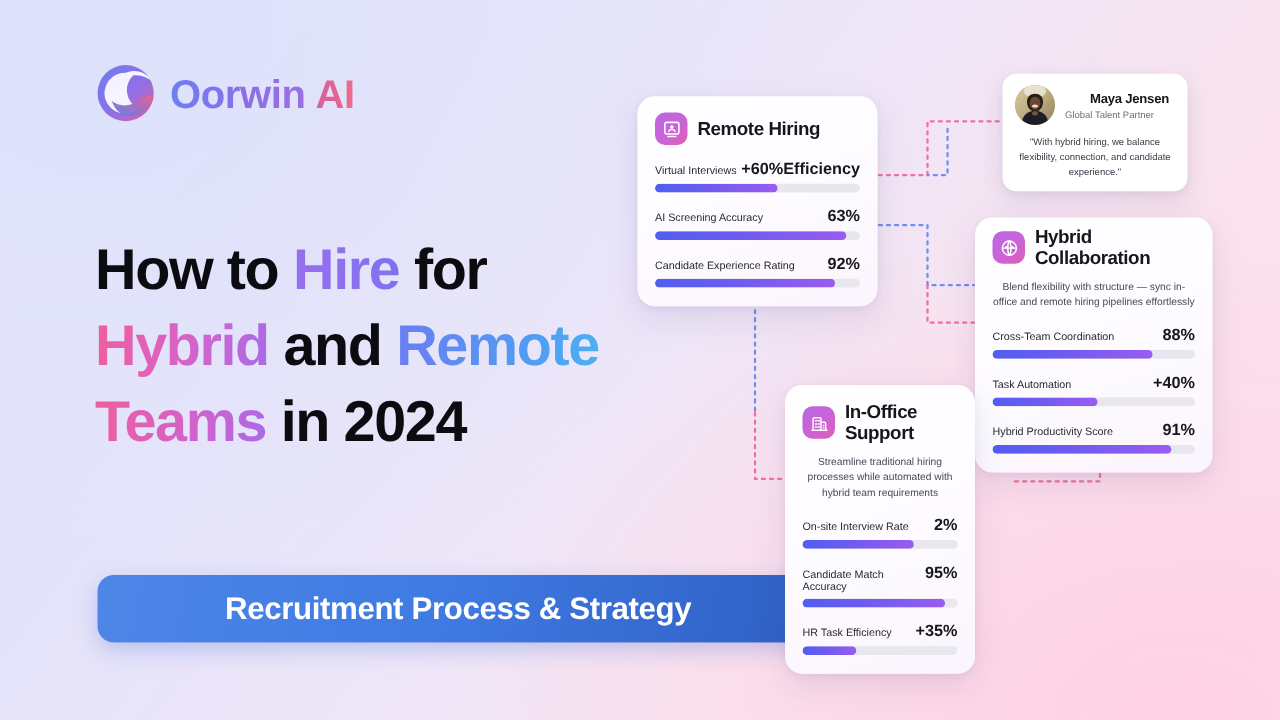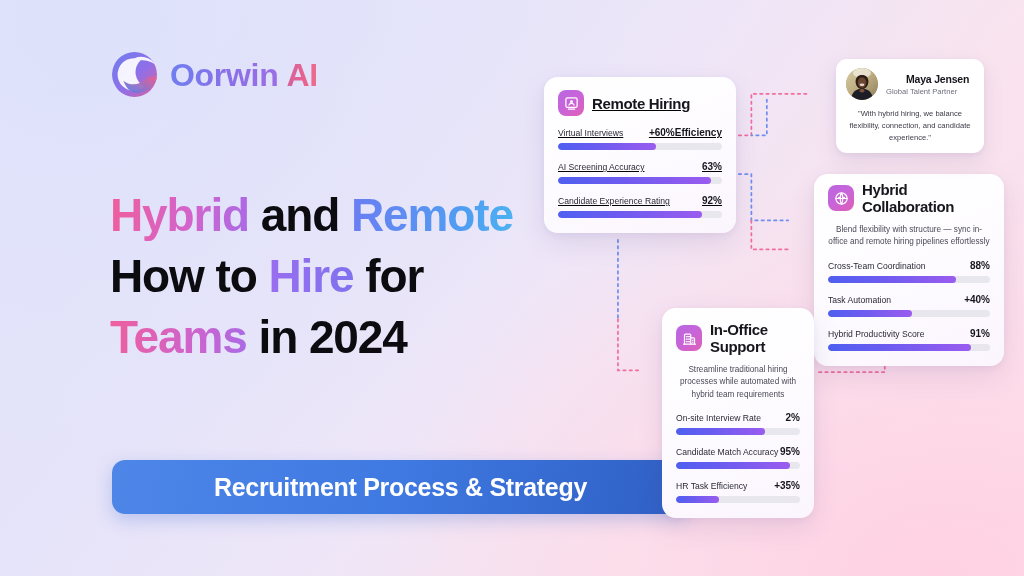--- a/index.html
+++ b/index.html
@@ -6,21 +6,21 @@
   html, body { width: 1024px; height: 576px; }
   body {
     font-family: "Liberation Sans", sans-serif;
     overflow: hidden;
     position: relative;
     background:
       radial-gradient(ellipse 780px 560px at 92% 100%, rgba(255,208,226,0.95) 0%, rgba(255,215,231,0.55) 38%, rgba(255,226,238,0.0) 72%),
       radial-gradient(ellipse 700px 620px at 8% 4%, rgba(221,225,250,0.98) 0%, rgba(226,228,250,0.5) 45%, rgba(234,232,250,0.0) 78%),
       linear-gradient(127deg, #e2e4fb 0%, #e4e3fa 26%, #eee6f8 50%, #f9e3ee 72%, #fde0ec 100%);
   }
-  .canvas { position: absolute; inset: 0; margin-left: 34px; }
+  .canvas { position: absolute; inset: 0; }
 
   
   .logo-row { position: absolute; left: 76px; top: 50px; display: flex; align-items: center; gap: 11px; }
   .logo-mark { width: 49px; height: 49px; display: block; }
   .logo-text { font-size: 32px; font-weight: 700; letter-spacing: -0.3px; line-height: 1; display: flex; gap: 8px; }
   .logo-oorwin {
     background: linear-gradient(92deg, #6f7ef0 0%, #8a6fe8 55%, #9d6ee4 100%);
     -webkit-background-clip: text; background-clip: text; color: transparent;
   }
   .logo-ai {
@@ -66,26 +66,26 @@
     background: linear-gradient(140deg, #b967e0 0%, #c964d8 50%, #e05fb6 100%);
     display: flex; align-items: center; justify-content: center;
   }
   .card-icon svg { width: 15px; height: 15px; display: block; }
   .card-title { font-size: 15px; font-weight: 700; color: #16161c; letter-spacing: -0.35px; }
   .card-desc { font-size: 8.2px; color: #4a4a58; line-height: 1.5; text-align: center; margin-top: 9px; }
 
   .metric { margin-top: 11px; }
   .metric-row { display: flex; justify-content: space-between; align-items: baseline; }
   .metric-label { font-size: 8.6px; color: #2a2a34; font-weight: 500; }
-  .metric-value { font-size: 10px; color: #16161c; font-weight: 700; }
+  .metric-value { font-size: 13px; color: #16161c; font-weight: 700; }
   .bar { margin-top: 5px; height: 7px; border-radius: 5px; background: #e8e7ee; overflow: hidden; }
   .bar-fill { height: 100%; border-radius: 5px; background: linear-gradient(90deg, #4f5ff0 0%, #6f5bf0 45%, #9a5cef 100%); }
 
   
-  #card-remote  { left: 510px; top: 77px;  width: 192px; padding: 13px 14px 15px; text-decoration: underline; }
+  #card-remote  { left: 510px; top: 77px;  width: 192px; padding: 13px 14px 15px; }
   #card-hybrid  { left: 780px; top: 174px; width: 190px; padding: 7px 14px 15px; }
   #card-office  { left: 628px; top: 308px; width: 152px; padding: 13px 14px 15px; }
 
   #card-remote .card-desc { margin-top: 8px; }
 
   
   .testimonial {
     position: absolute; left: 802px; top: 59px; width: 148px; padding: 9px 10px 10px;
     background: #ffffff; border-radius: 11px;
     box-shadow: 0 8px 20px rgba(93,80,150,0.13), 0 2px 5px rgba(93,80,150,0.07);
@@ -124,22 +124,22 @@
       <path d="M13 30c6 5 15 5 22-1 4-3 8-4 11-2-2 9-10 15-19 15-6 0-11-4-14-12z" fill="url(#lgB)" opacity="0.95"></path>
       <circle cx="24" cy="24" r="9" fill="none" stroke="#ffffff" stroke-width="0"></circle>
     </svg>
     <div class="logo-text">
       <span class="logo-oorwin">Oorwin</span>
       <span class="logo-ai">AI</span>
     </div>
   </div>
 
   <h1 class="headline">
+    <span class="ln"><span>How to </span><span class="g-hire">Hire</span><span> for</span></span>
     <span class="ln"><span class="g-hybrid">Hybrid</span><span> and </span><span class="g-remote">Remote</span></span>
-    <span class="ln"><span>How to </span><span class="g-hire">Hire</span><span> for</span></span>
     <span class="ln"><span class="g-teams">Teams</span><span> in 2024</span></span>
   </h1>
 
   <button class="cta">Recruitment Process &amp; Strategy</button>
 
   <svg class="connectors" viewBox="0 0 1024 576">
 
     <path d="M703 140 L742 140 L742 97 L802 97" fill="none" stroke="#ef6f9e" stroke-width="1.8" stroke-dasharray="2.5 4" stroke-linecap="round"></path>
 
     <path d="M758 103 L758 140 L742 140" fill="none" stroke="#6f8ff0" stroke-width="1.8" stroke-dasharray="2.5 4" stroke-linecap="round"></path>

